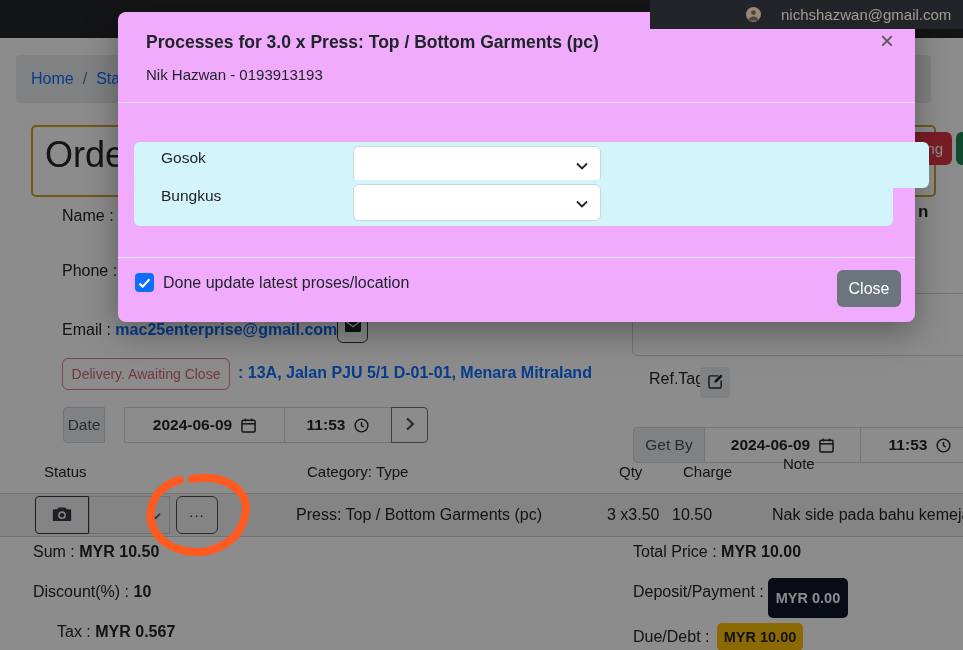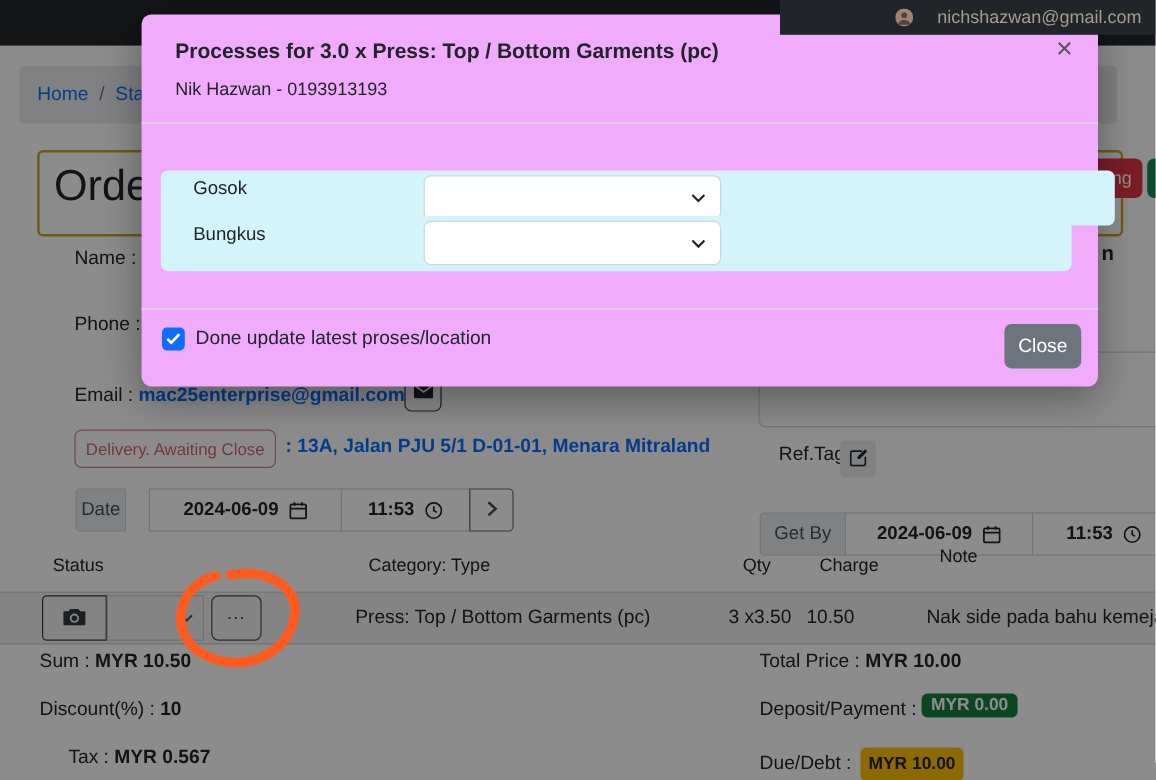--- a/index.html
+++ b/index.html
@@ -202,21 +202,21 @@
   <div class="abs lbl" style="left:33px;top:623px;margin-left:24px;">
     <span>Tax :</span>
     <span class="bold">MYR 0.567</span>
   </div>
 
   <div class="abs lbl" style="left:633px;top:543px;">
     <span>Total Price :</span>
     <span class="bold">MYR 10.00</span>
   </div>
   <div class="abs lbl" style="left:633px;top:583px;">Deposit/Payment :</div>
-  <button class="abs pay-badge" style="left:768px;top:578px;width:80px;height:20px;background:#15803d;color:#fff;">MYR 0.00</button>
+  <button class="abs pay-badge" style="left:768px;top:578px;width:80px;height:40px;background:#0f172a;color:#fff;">MYR 0.00</button>
   <div class="abs lbl" style="left:633px;top:628px;">Due/Debt :</div>
   <button class="abs pay-badge" style="left:717px;top:623px;width:86px;height:28px;background:#ffc107;color:#212529;">MYR 10.00</button>
 
   <div class="abs backdrop"></div>
 
   <svg class="abs" style="left:135px;top:465px;" width="130" height="105" viewBox="0 0 130 105">
     <path d="M57 14 C 91 8, 116 27, 110 50 C 105 77, 77 91, 51 86 C 25 81, 11 62, 17 40 C 21 27, 32 18, 45 15" fill="none" stroke="#ff5a1f" stroke-width="8" stroke-linecap="round"></path>
   </svg>
 
   <div class="abs modal">

